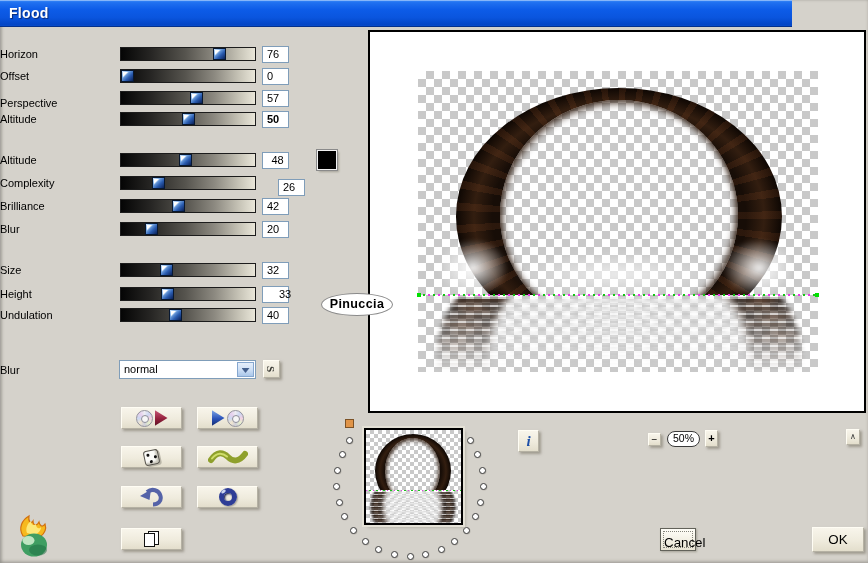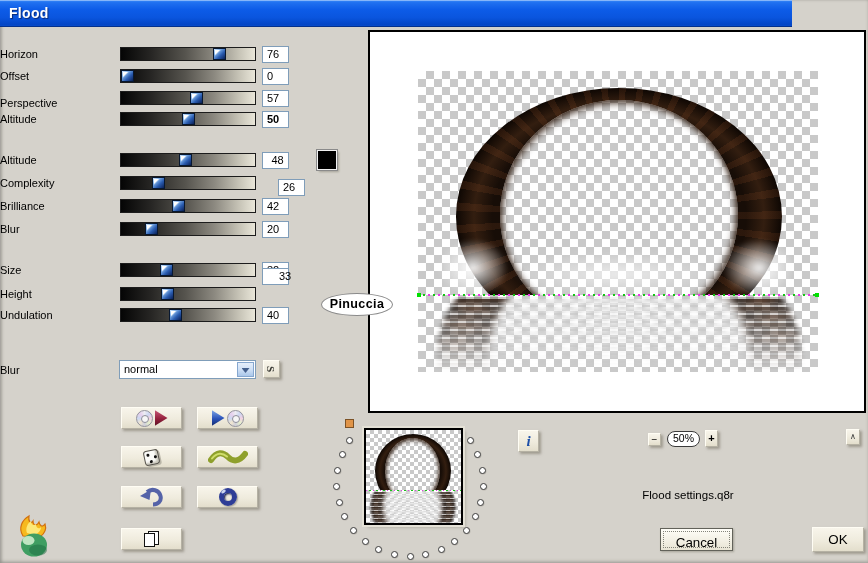--- a/index.html
+++ b/index.html
@@ -131,21 +131,21 @@
     border:1.2px solid #8a8a8a; border-radius:50%; text-align:center; line-height:21px;
     font-weight:bold; font-size:12.5px; letter-spacing:.4px; z-index:5; }
   .infobtn { position:absolute; left:518px; top:430px; width:21px; height:22px; text-align:center;
     font-family:"Liberation Serif",serif; font-style:italic; font-weight:bold; font-size:15px; color:#1d4fa8; line-height:20px; }
   .zminus { position:absolute; left:648px; top:433px; width:13px; height:13px; text-align:center; line-height:11px; font-size:10px; }
   .zpct { position:absolute; left:667px; top:431px; width:33px; height:16px; background:#fff; border:1.6px solid #3a3a3a;
     border-radius:8px; text-align:center; line-height:13px; font-size:10.5px; }
   .zplus { position:absolute; left:705px; top:430px; width:13px; height:17px; text-align:center; line-height:15px; font-size:11px; font-weight:bold; }
   .caret { position:absolute; left:846px; top:429px; width:14px; height:16px; text-align:center; line-height:14px; font-size:8px; color:#333; }
   .fname { position:absolute; left:600px; top:489px; width:176px; text-align:center; font-size:11.5px; }
-  .cancel { position:absolute; left:660px; top:528px; width:73px; height:23px;
+  .cancel { position:absolute; left:660px; top:528px; width:36px; height:23px;
     background: linear-gradient(180deg,#fffef8,#e8e4d4); border:1px solid #62625a;
     box-shadow: 1px 1px 2px #a6a398; text-align:center; line-height:21px; }
   .cancel i { position:absolute; inset:2px; border:1px dotted #84847a; font-style:normal; }
   .okbtn { position:absolute; left:812px; top:527px; width:52px; height:25px; text-align:center; line-height:23px; }
   .logo { position:absolute; left:13px; top:512px; width:42px; height:46px; }
 </style>
 </head>
 <body>
 
 <div id="stage">
@@ -197,21 +197,21 @@
       <div class="s-value" style="top: 220.5px;">20</div>
       <div class="s-label" style="top: 263px;">Size</div>
       <div class="s-track" style="top: 263px;">
         <div class="s-thumb" style="left: 38.72px;"></div>
       </div>
       <div class="s-value" style="top: 261.5px;">32</div>
       <div class="s-label" style="top: 287px;">Height</div>
       <div class="s-track" style="top: 287px;">
         <div class="s-thumb" style="left: 39.93px;"></div>
       </div>
-      <div class="s-value" style="top: 268px; padding-left: 16px;">33</div>
+      <div class="s-value" style="top: 286px; padding-left: 16px;">33</div>
       <div class="s-label" style="top: 308px;">Undulation</div>
       <div class="s-track" style="top: 308px;">
         <div class="s-thumb" style="left: 48.4px;"></div>
       </div>
       <div class="s-value" style="top: 306.5px;">40</div>
     </div>
 
   <div class="color-well"></div>
 
   <div class="s-label" style="left:0; top:363px;">Blur</div>
@@ -335,21 +335,20 @@
     </div>
   </div>
 
   <div class="infobtn raised"><span>i</span></div>
 
   <div class="zminus raised">−</div>
   <div class="zpct">50%</div>
   <div class="zplus raised">+</div>
   <div class="caret raised">∧</div>
 
-  <div class="fname">Flood settings.q8r</div>
 
   <button class="cancel">
     <i>Cancel</i>
   </button>
   <button class="okbtn raised">
     <span>OK</span>
   </button>
 
 </div>
 

